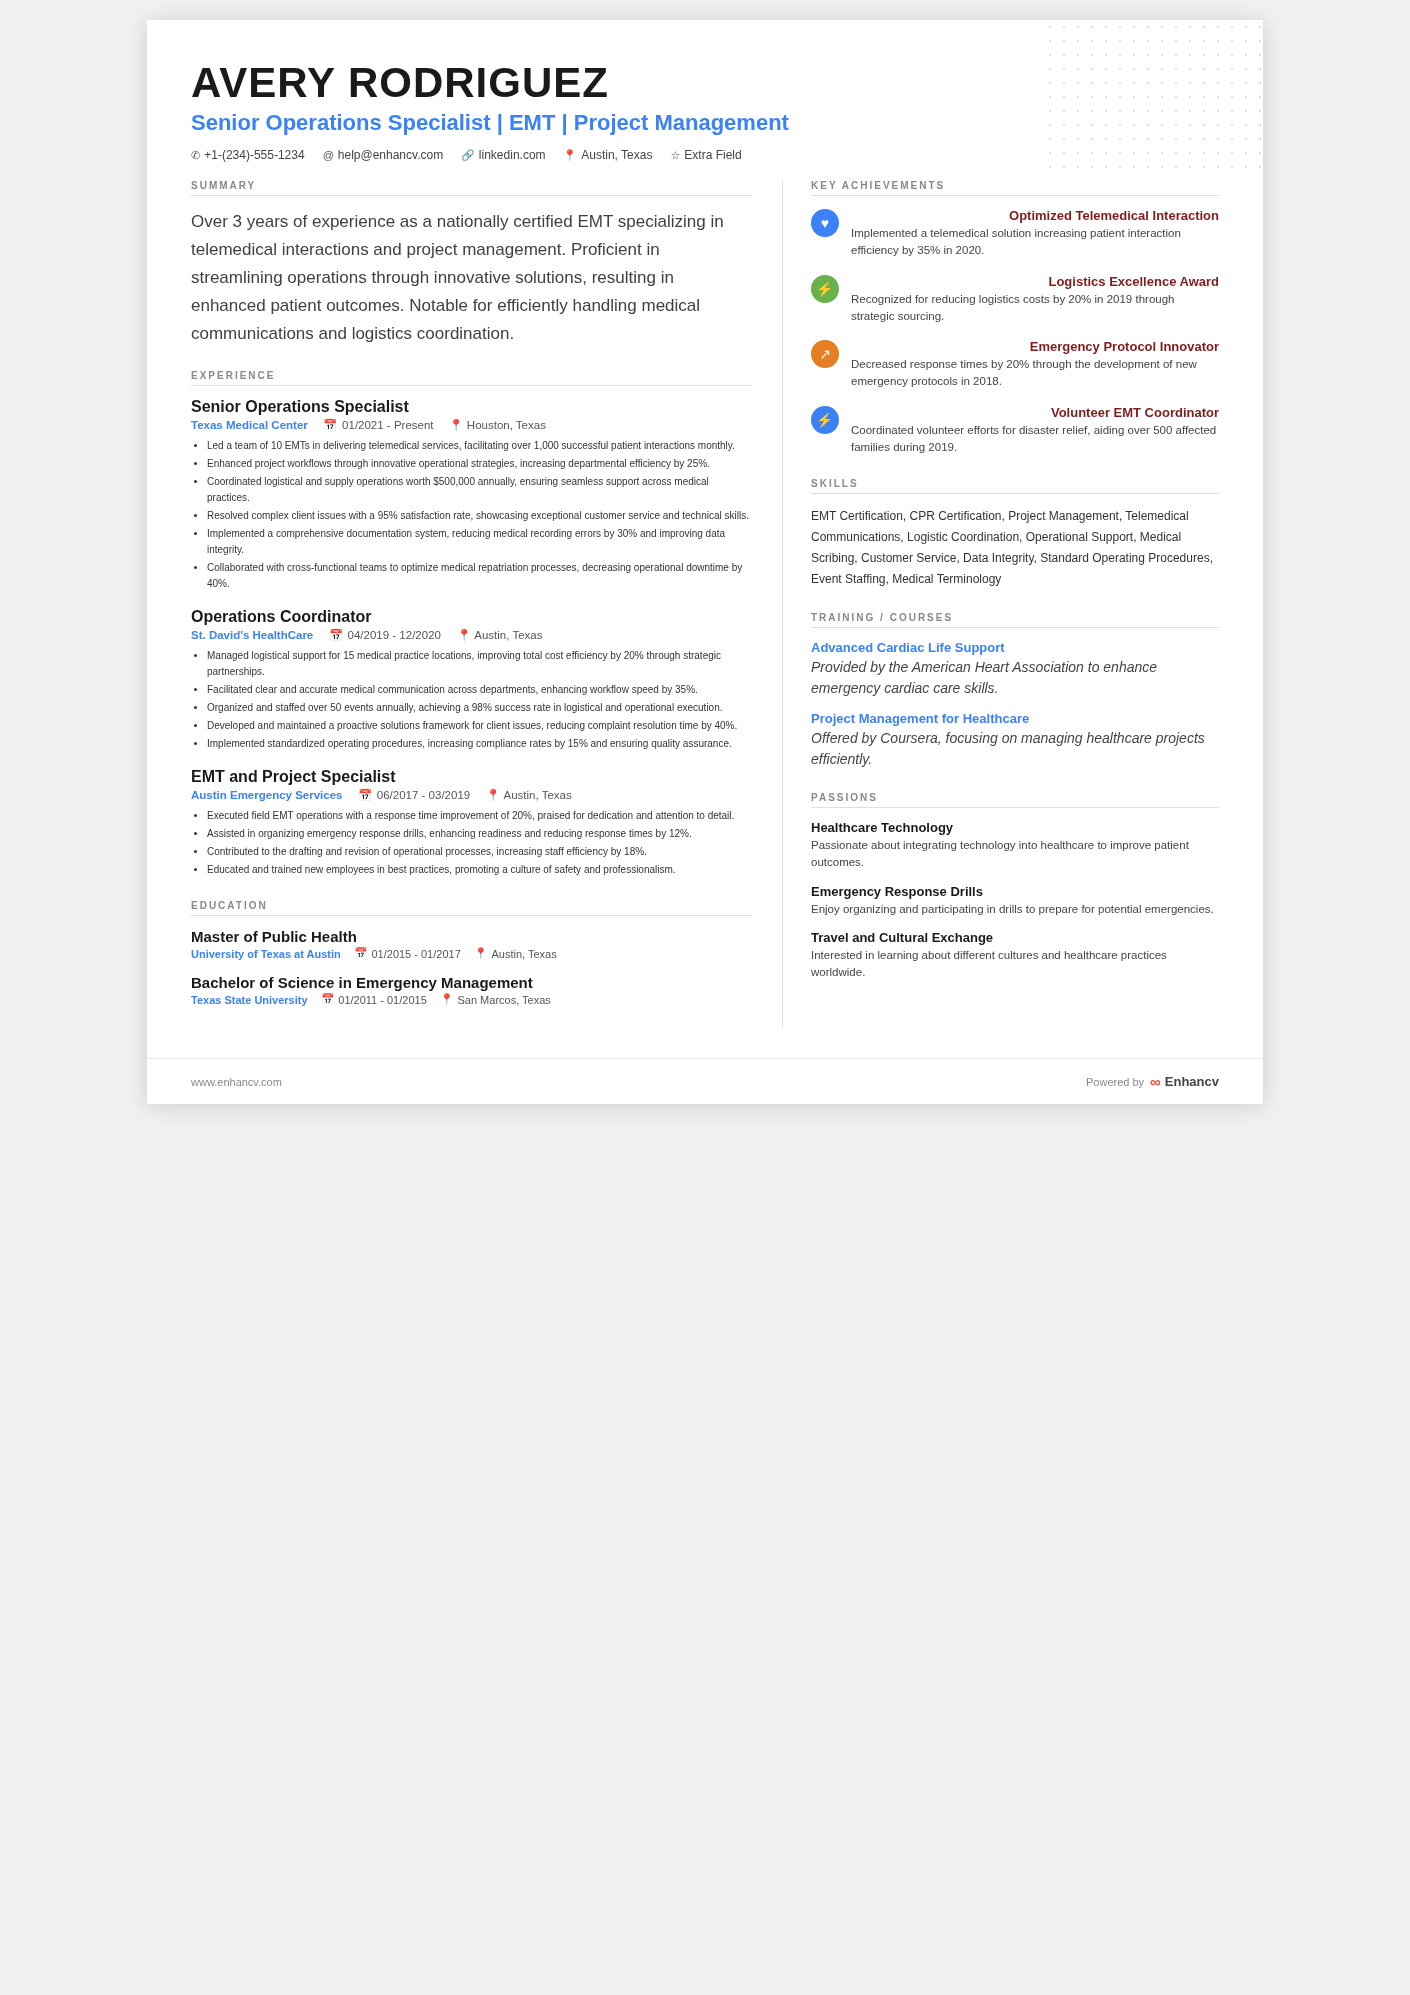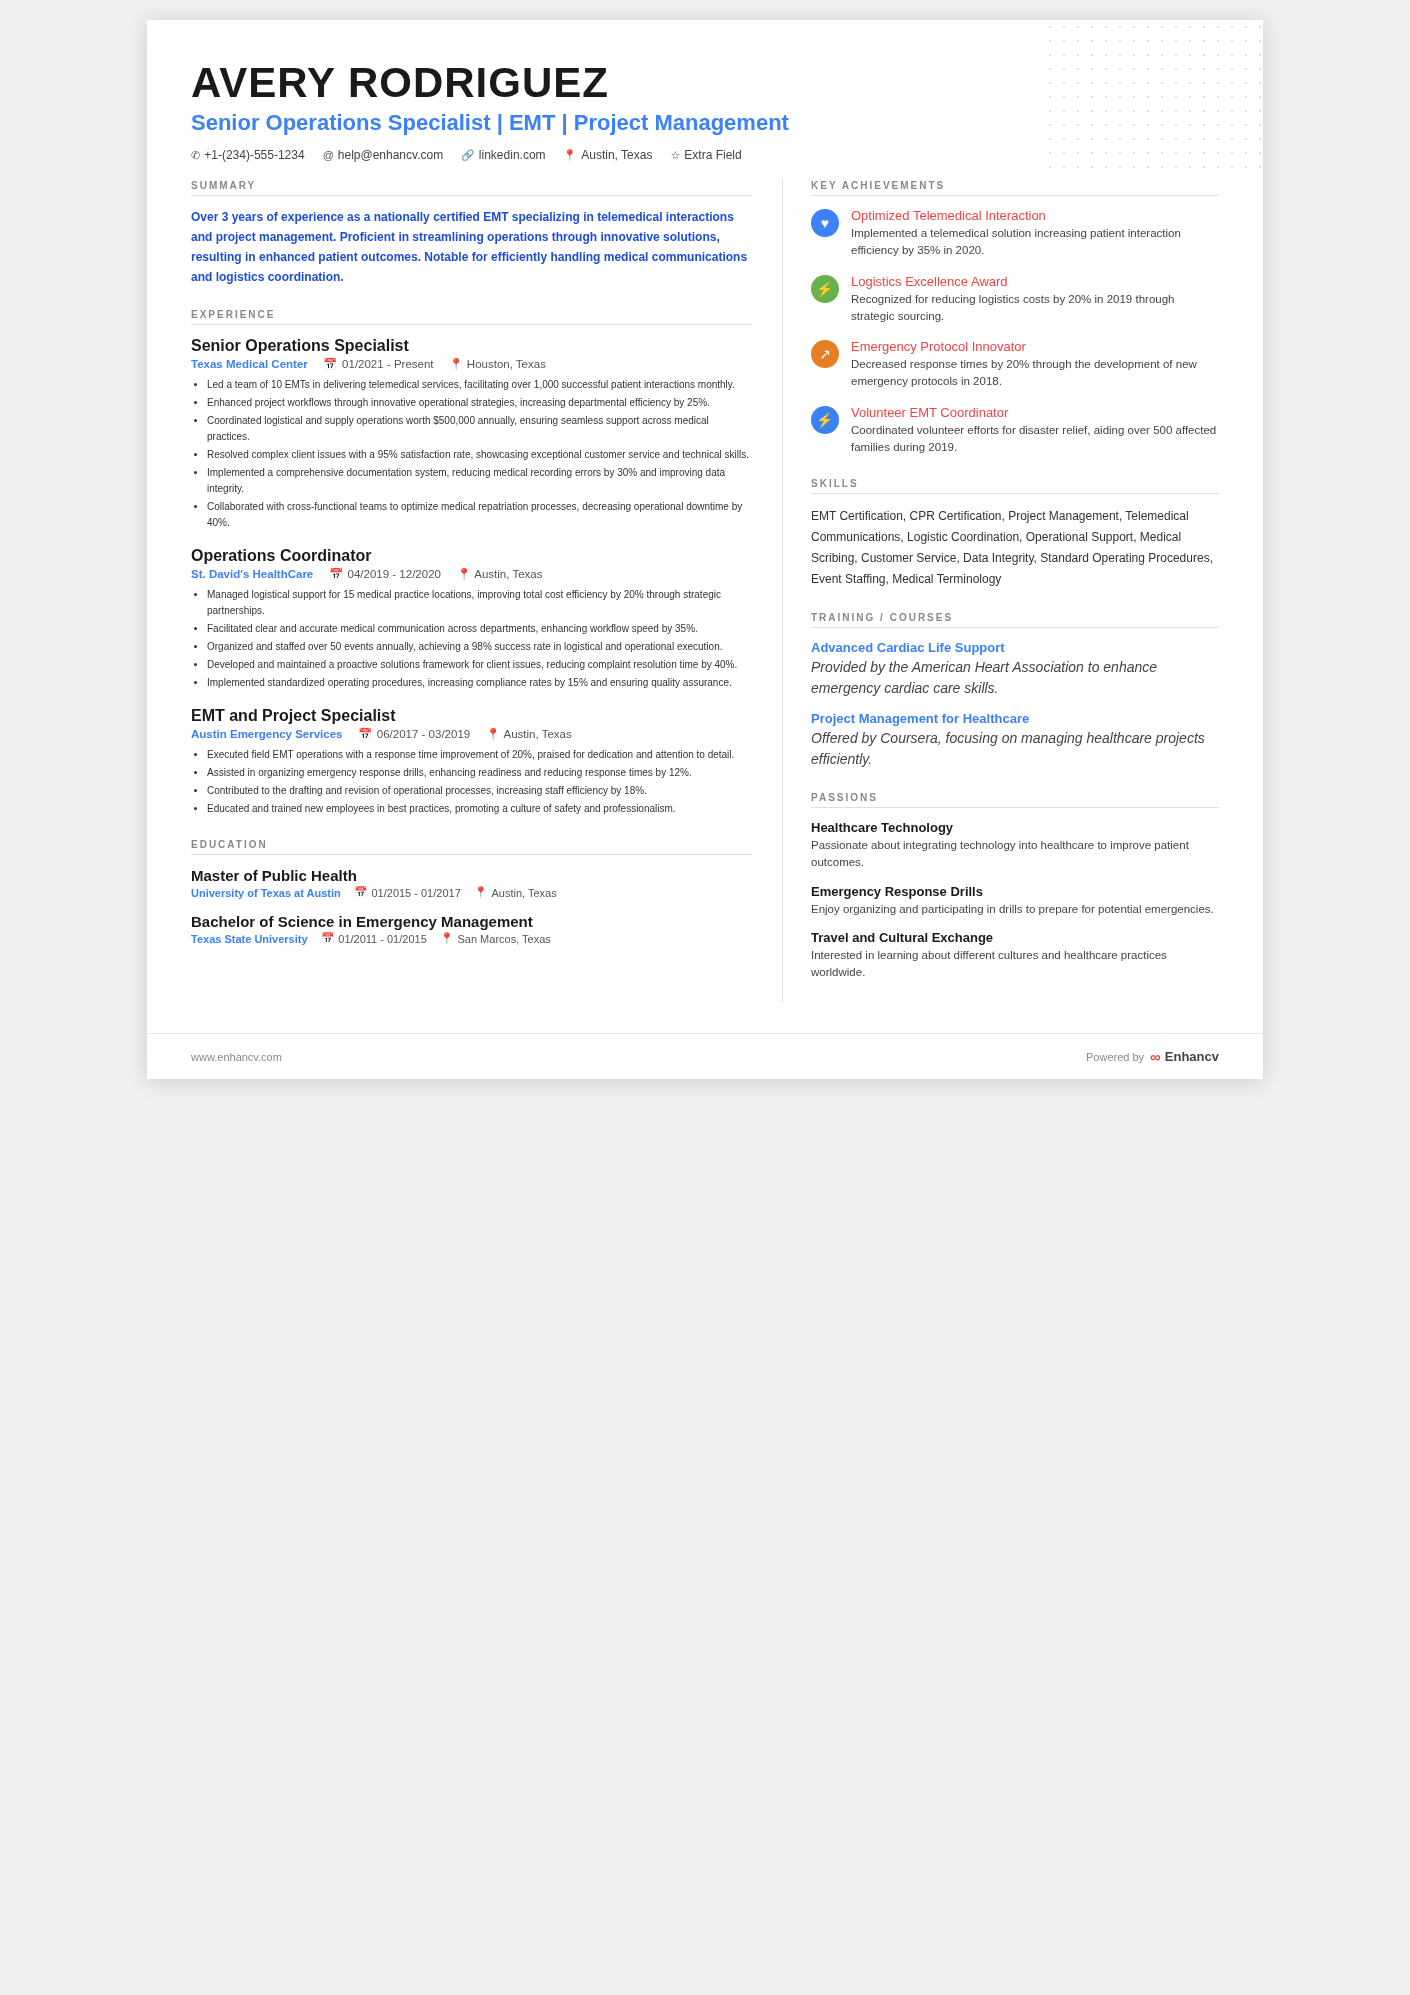--- a/index.html
+++ b/index.html
@@ -91,24 +91,23 @@
       font-weight: 700;
       letter-spacing: 2px;
       color: #888;
       text-transform: uppercase;
       border-bottom: 1.5px solid #e0e0e0;
       padding-bottom: 4px;
       margin-bottom: 12px;
     }
     
     .summary-text {
-      font-size: 12px;
-      color: #1d4ed8;
+      font-size: 17px;
+      color: #404040;
       line-height: 1.65;
-      font-weight: bold;
     }
     
     .exp-item {
       margin-bottom: 16px;
     }
     .exp-title {
       font-size: 16px;
       font-weight: 700;
       color: #1a1a1a;
       margin-bottom: 2px;
@@ -202,23 +201,24 @@
     .achievement-icon-chart { background: #e67e22; }
     .achievement-icon-bolt2 { background: #3b82f6; }
     .achievement-icon-sym {
       color: #fff;
       font-size: 14px;
       line-height: 1;
     }
     .achievement-text-wrap {}
     .achievement-title {
       font-size: 13px;
-      font-weight: 400;
-      color: #ef4444;
+      font-weight: 700;
+      color: #7f1d1d;
       margin-bottom: 2px;
+      text-align: right;
     }
     .achievement-desc {
       font-size: 11.5px;
       color: #444;
       line-height: 1.5;
     }
     
     .skills-text {
       font-size: 12px;
       color: #333;

